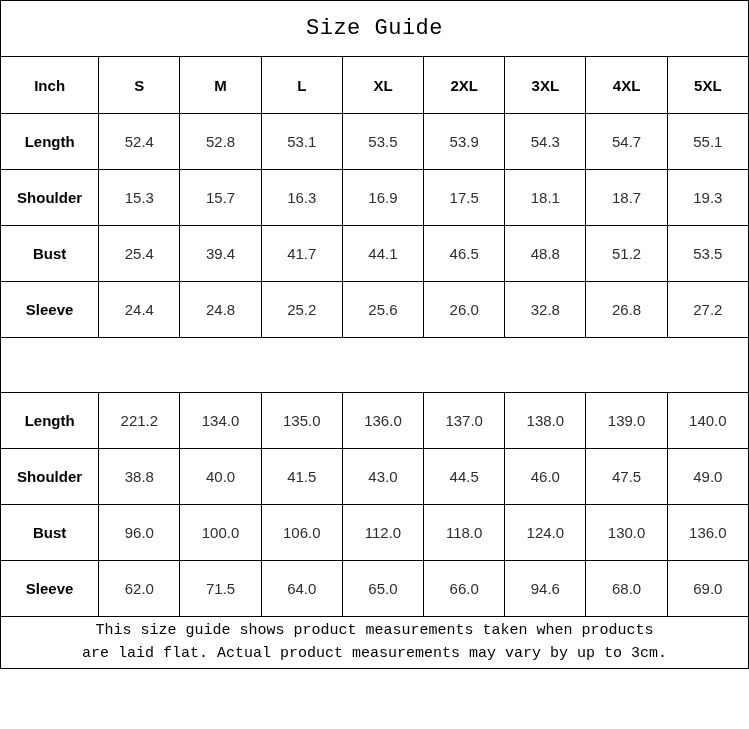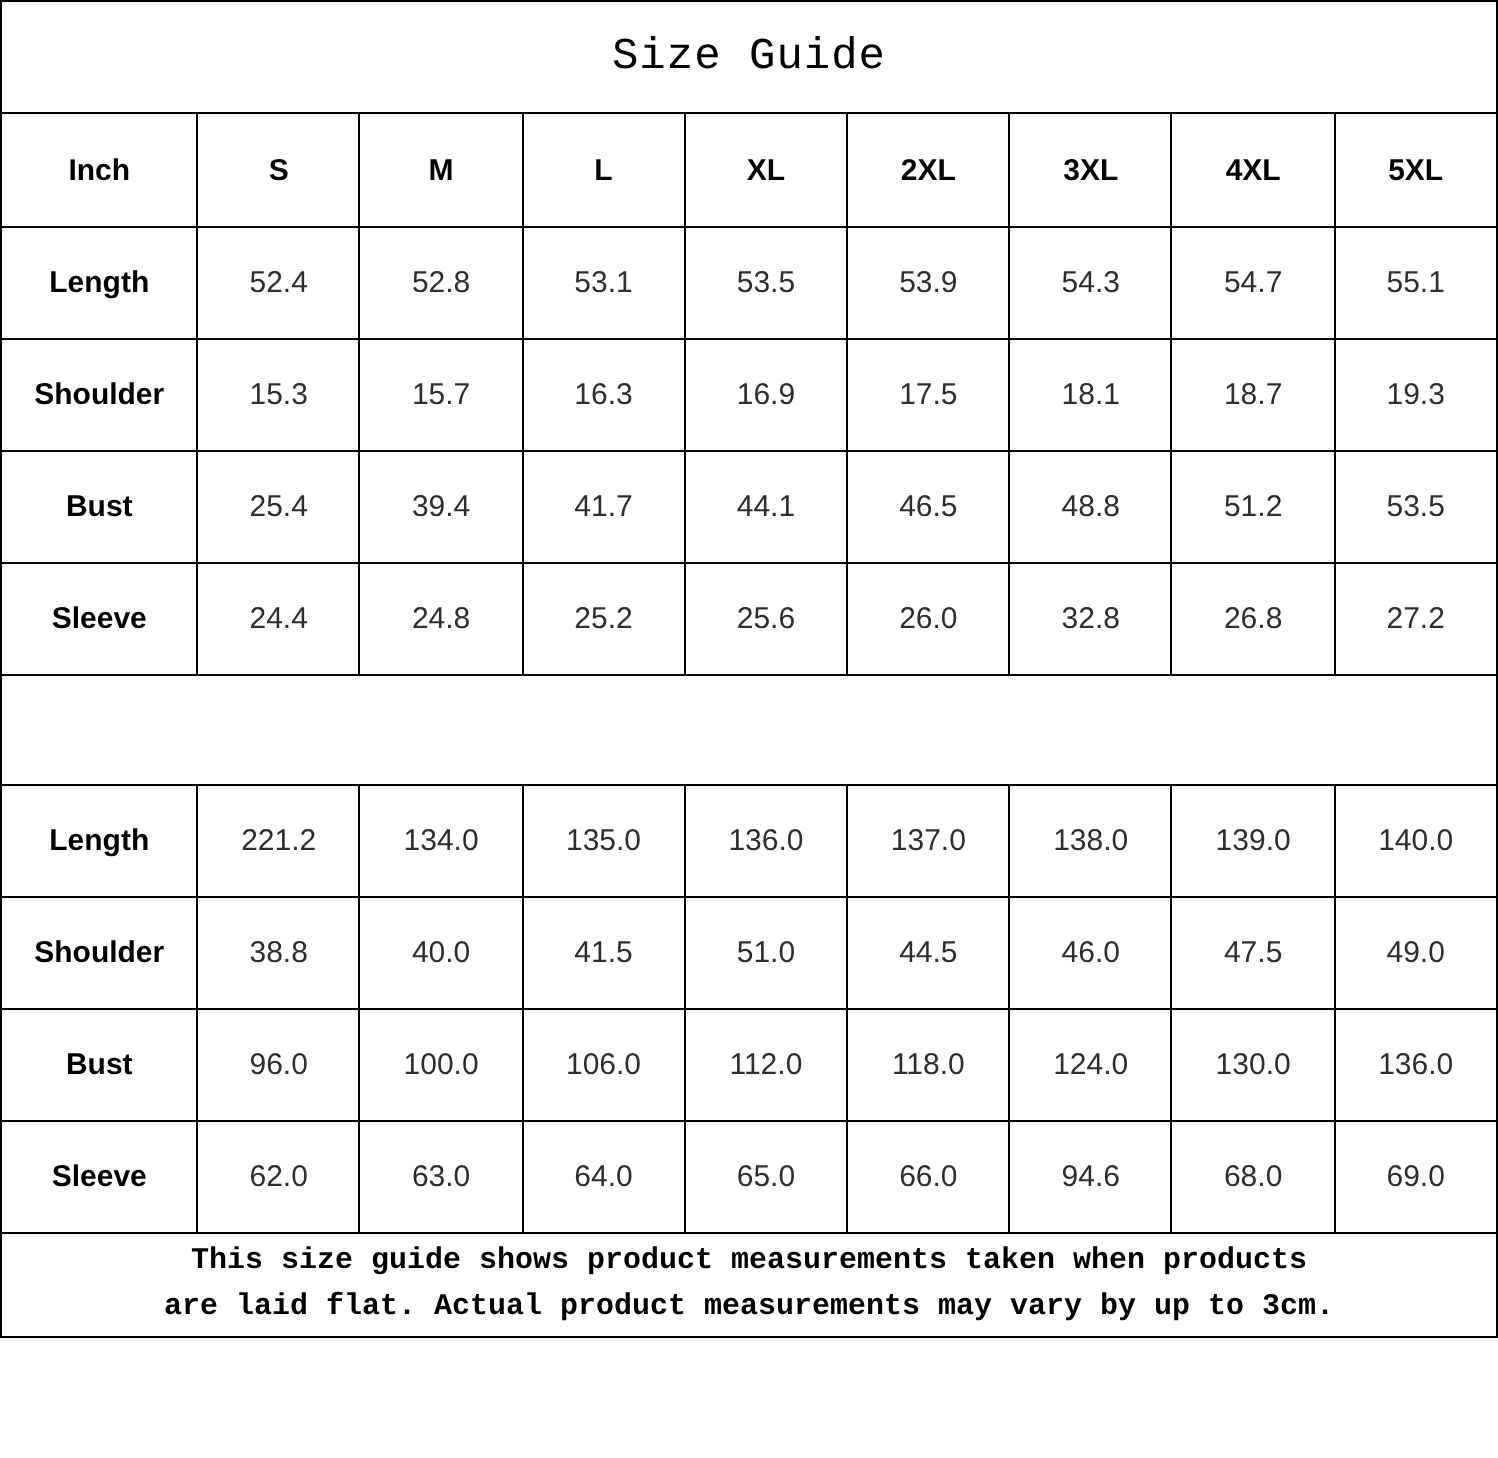--- a/index.html
+++ b/index.html
@@ -5,21 +5,21 @@
   html,body{margin:0;padding:0;background:#fff;}
   .page{width:749px;height:729px;background:#fff;overflow:hidden;}
   table.size-guide{border-collapse:collapse;table-layout:fixed;width:749px;border-radius:30px;}
   col.c-label{width:98px;}
   col.c-size{width:81px;}
   td,th{border:1.5px solid #000;padding:0;text-align:center;vertical-align:middle;overflow:hidden;}
   tr.r-title{height:56px;}
   tr.r-head{height:57px;}
   tr.r-data{height:56px;}
   tr.r-gap{height:55px;}
-  tr.r-foot{height:52px;font-weight:bold;}
+  tr.r-foot{height:52px;}
   .title-cell{
     font-family:"Liberation Mono","DejaVu Sans Mono",monospace;
     font-size:22px;font-weight:400;color:#000;letter-spacing:0.5px;
   }
   th.head-cell,th.label-cell{
     font-family:"Liberation Sans","DejaVu Sans",sans-serif;
     font-weight:700;font-size:15px;color:#000;text-align:center;
   }
   td.val-cell{
     font-family:"Liberation Sans","DejaVu Sans",sans-serif;
@@ -128,21 +128,21 @@
       <td class="val-cell">138.0</td>
       <td class="val-cell">139.0</td>
       <td class="val-cell">140.0</td>
     </tr>
 
     <tr class="r-data">
       <th class="label-cell">Shoulder</th>
       <td class="val-cell">38.8</td>
       <td class="val-cell">40.0</td>
       <td class="val-cell">41.5</td>
-      <td class="val-cell">51.0</td>
+      <td class="val-cell">43.0</td>
       <td class="val-cell">44.5</td>
       <td class="val-cell">46.0</td>
       <td class="val-cell">47.5</td>
       <td class="val-cell">49.0</td>
     </tr>
 
     <tr class="r-data">
       <th class="label-cell">Bust</th>
       <td class="val-cell">96.0</td>
       <td class="val-cell">100.0</td>
@@ -150,21 +150,21 @@
       <td class="val-cell">112.0</td>
       <td class="val-cell">118.0</td>
       <td class="val-cell">124.0</td>
       <td class="val-cell">130.0</td>
       <td class="val-cell">136.0</td>
     </tr>
 
     <tr class="r-data">
       <th class="label-cell">Sleeve</th>
       <td class="val-cell">62.0</td>
-      <td class="val-cell">63.0</td>
+      <td class="val-cell">71.5</td>
       <td class="val-cell">64.0</td>
       <td class="val-cell">65.0</td>
       <td class="val-cell">66.0</td>
       <td class="val-cell">94.6</td>
       <td class="val-cell">68.0</td>
       <td class="val-cell">69.0</td>
     </tr>
 
     <tr class="r-foot">
       <td class="footer-cell" colspan="9">

